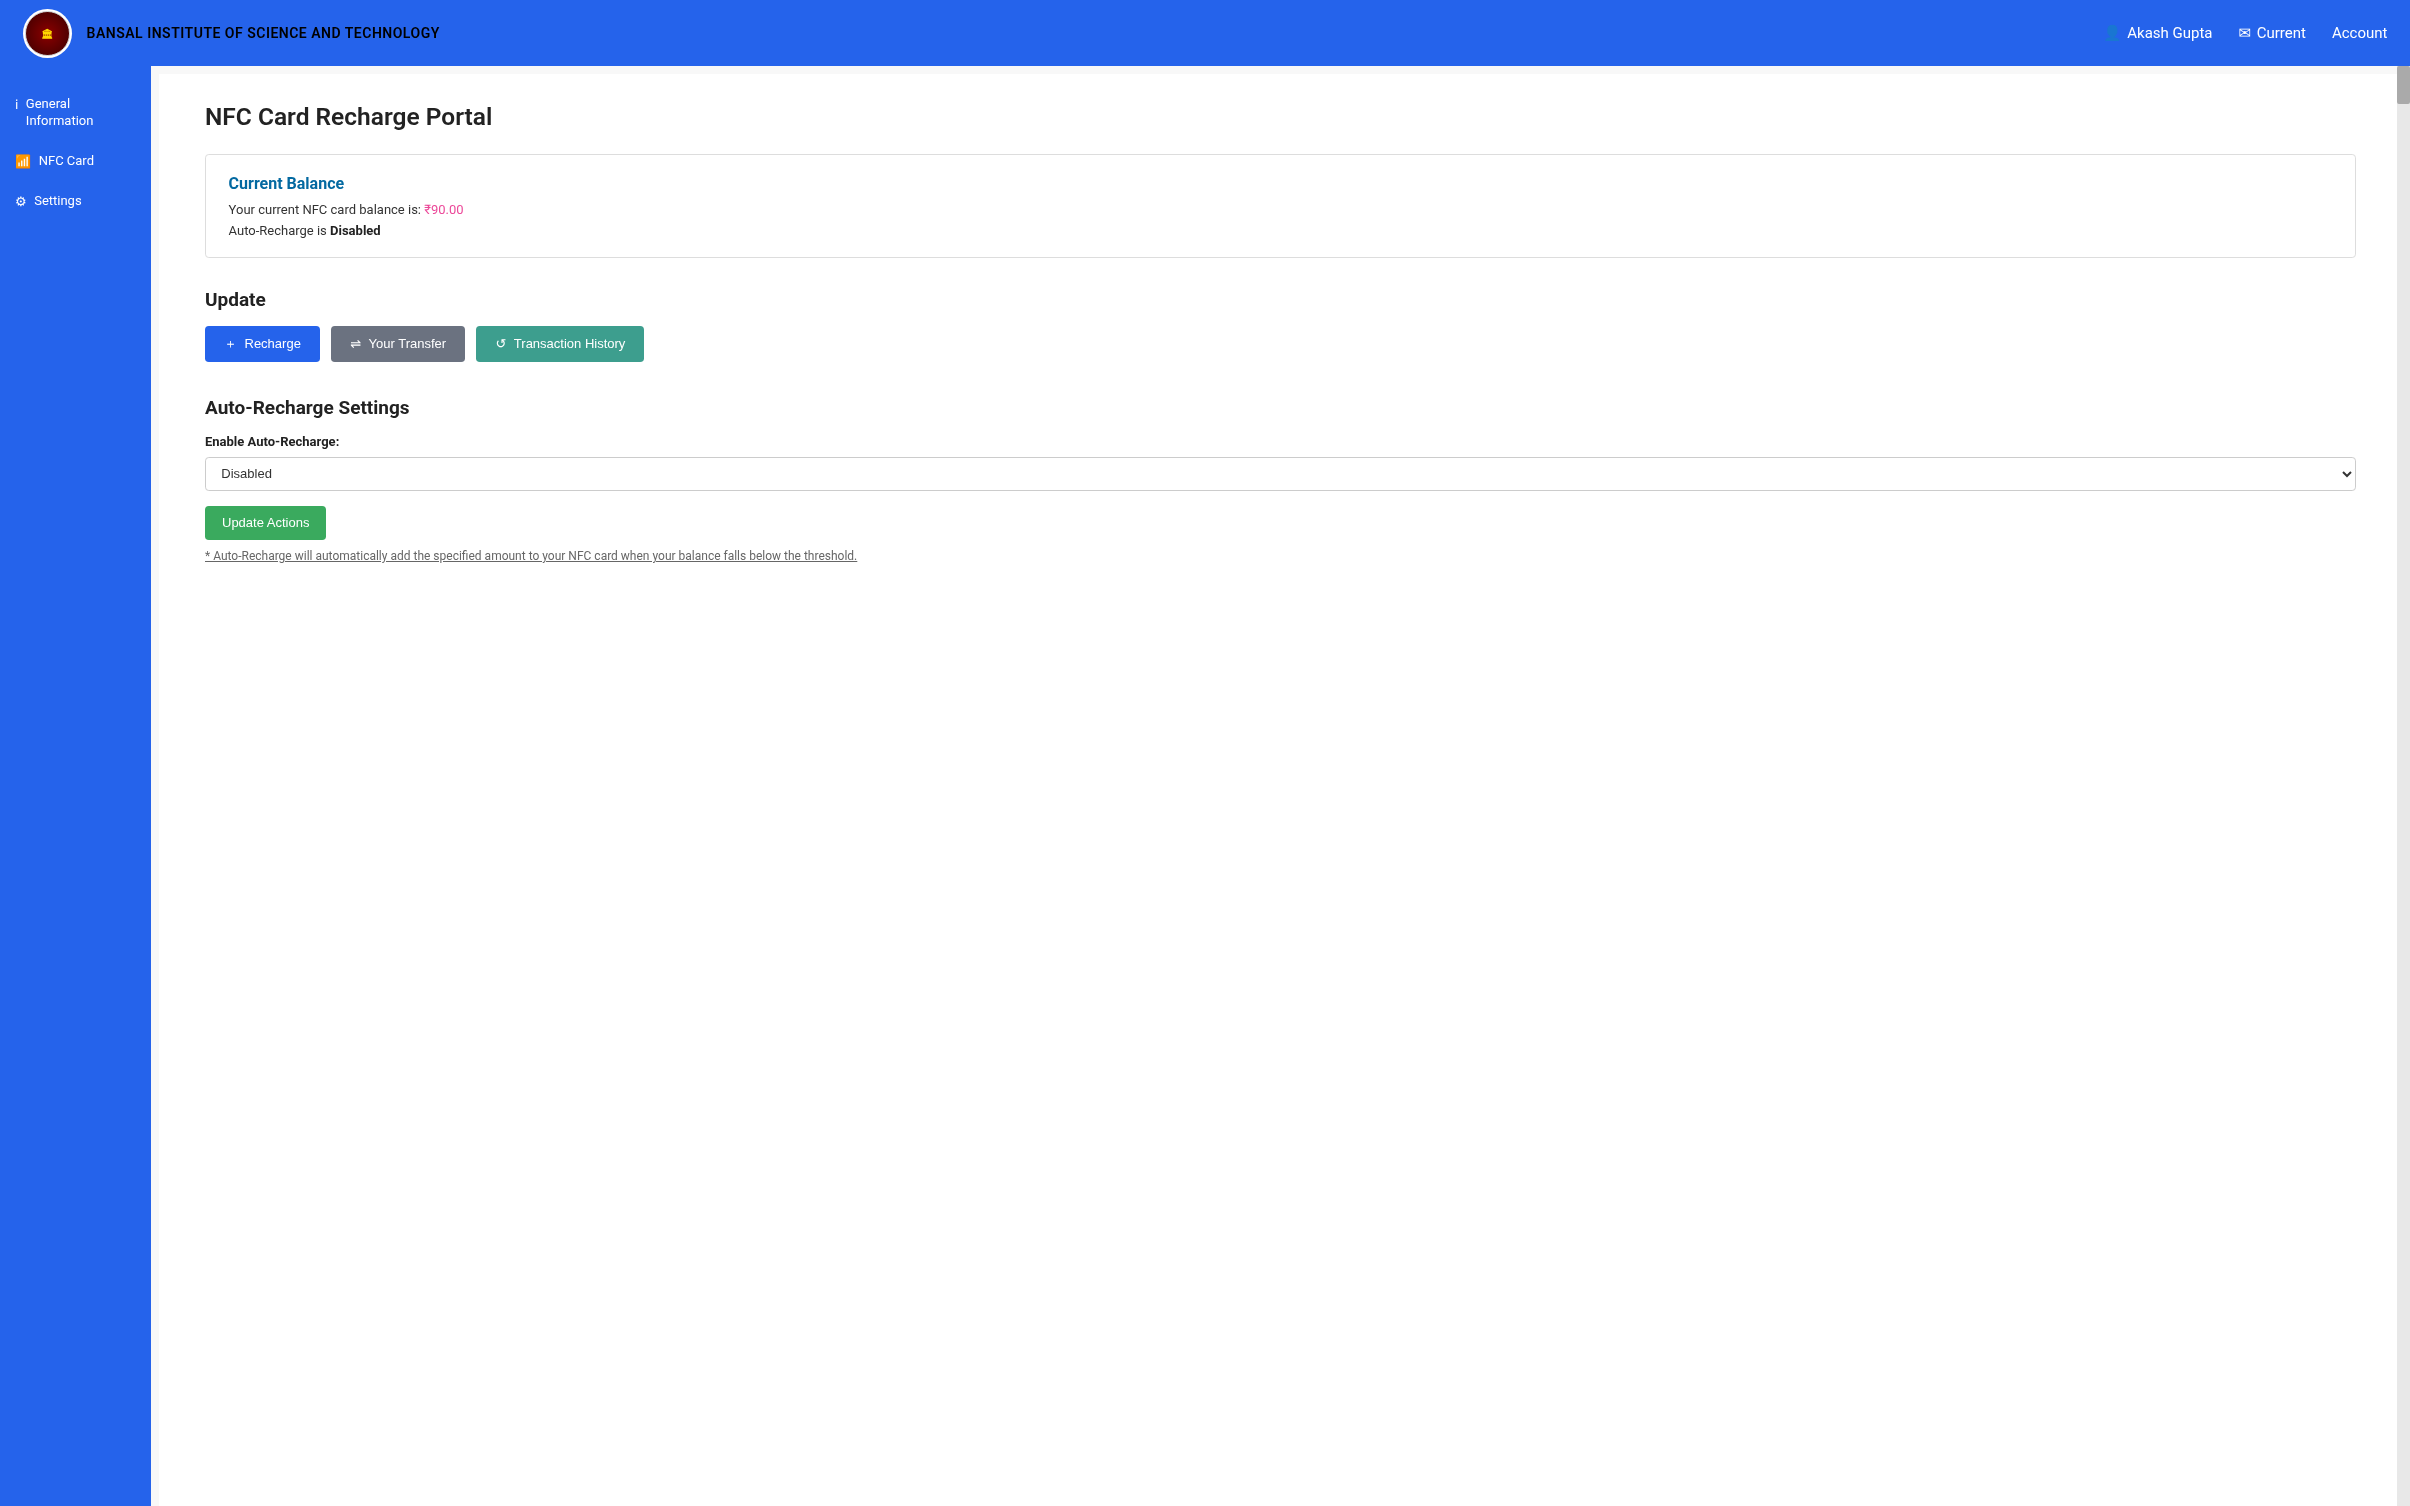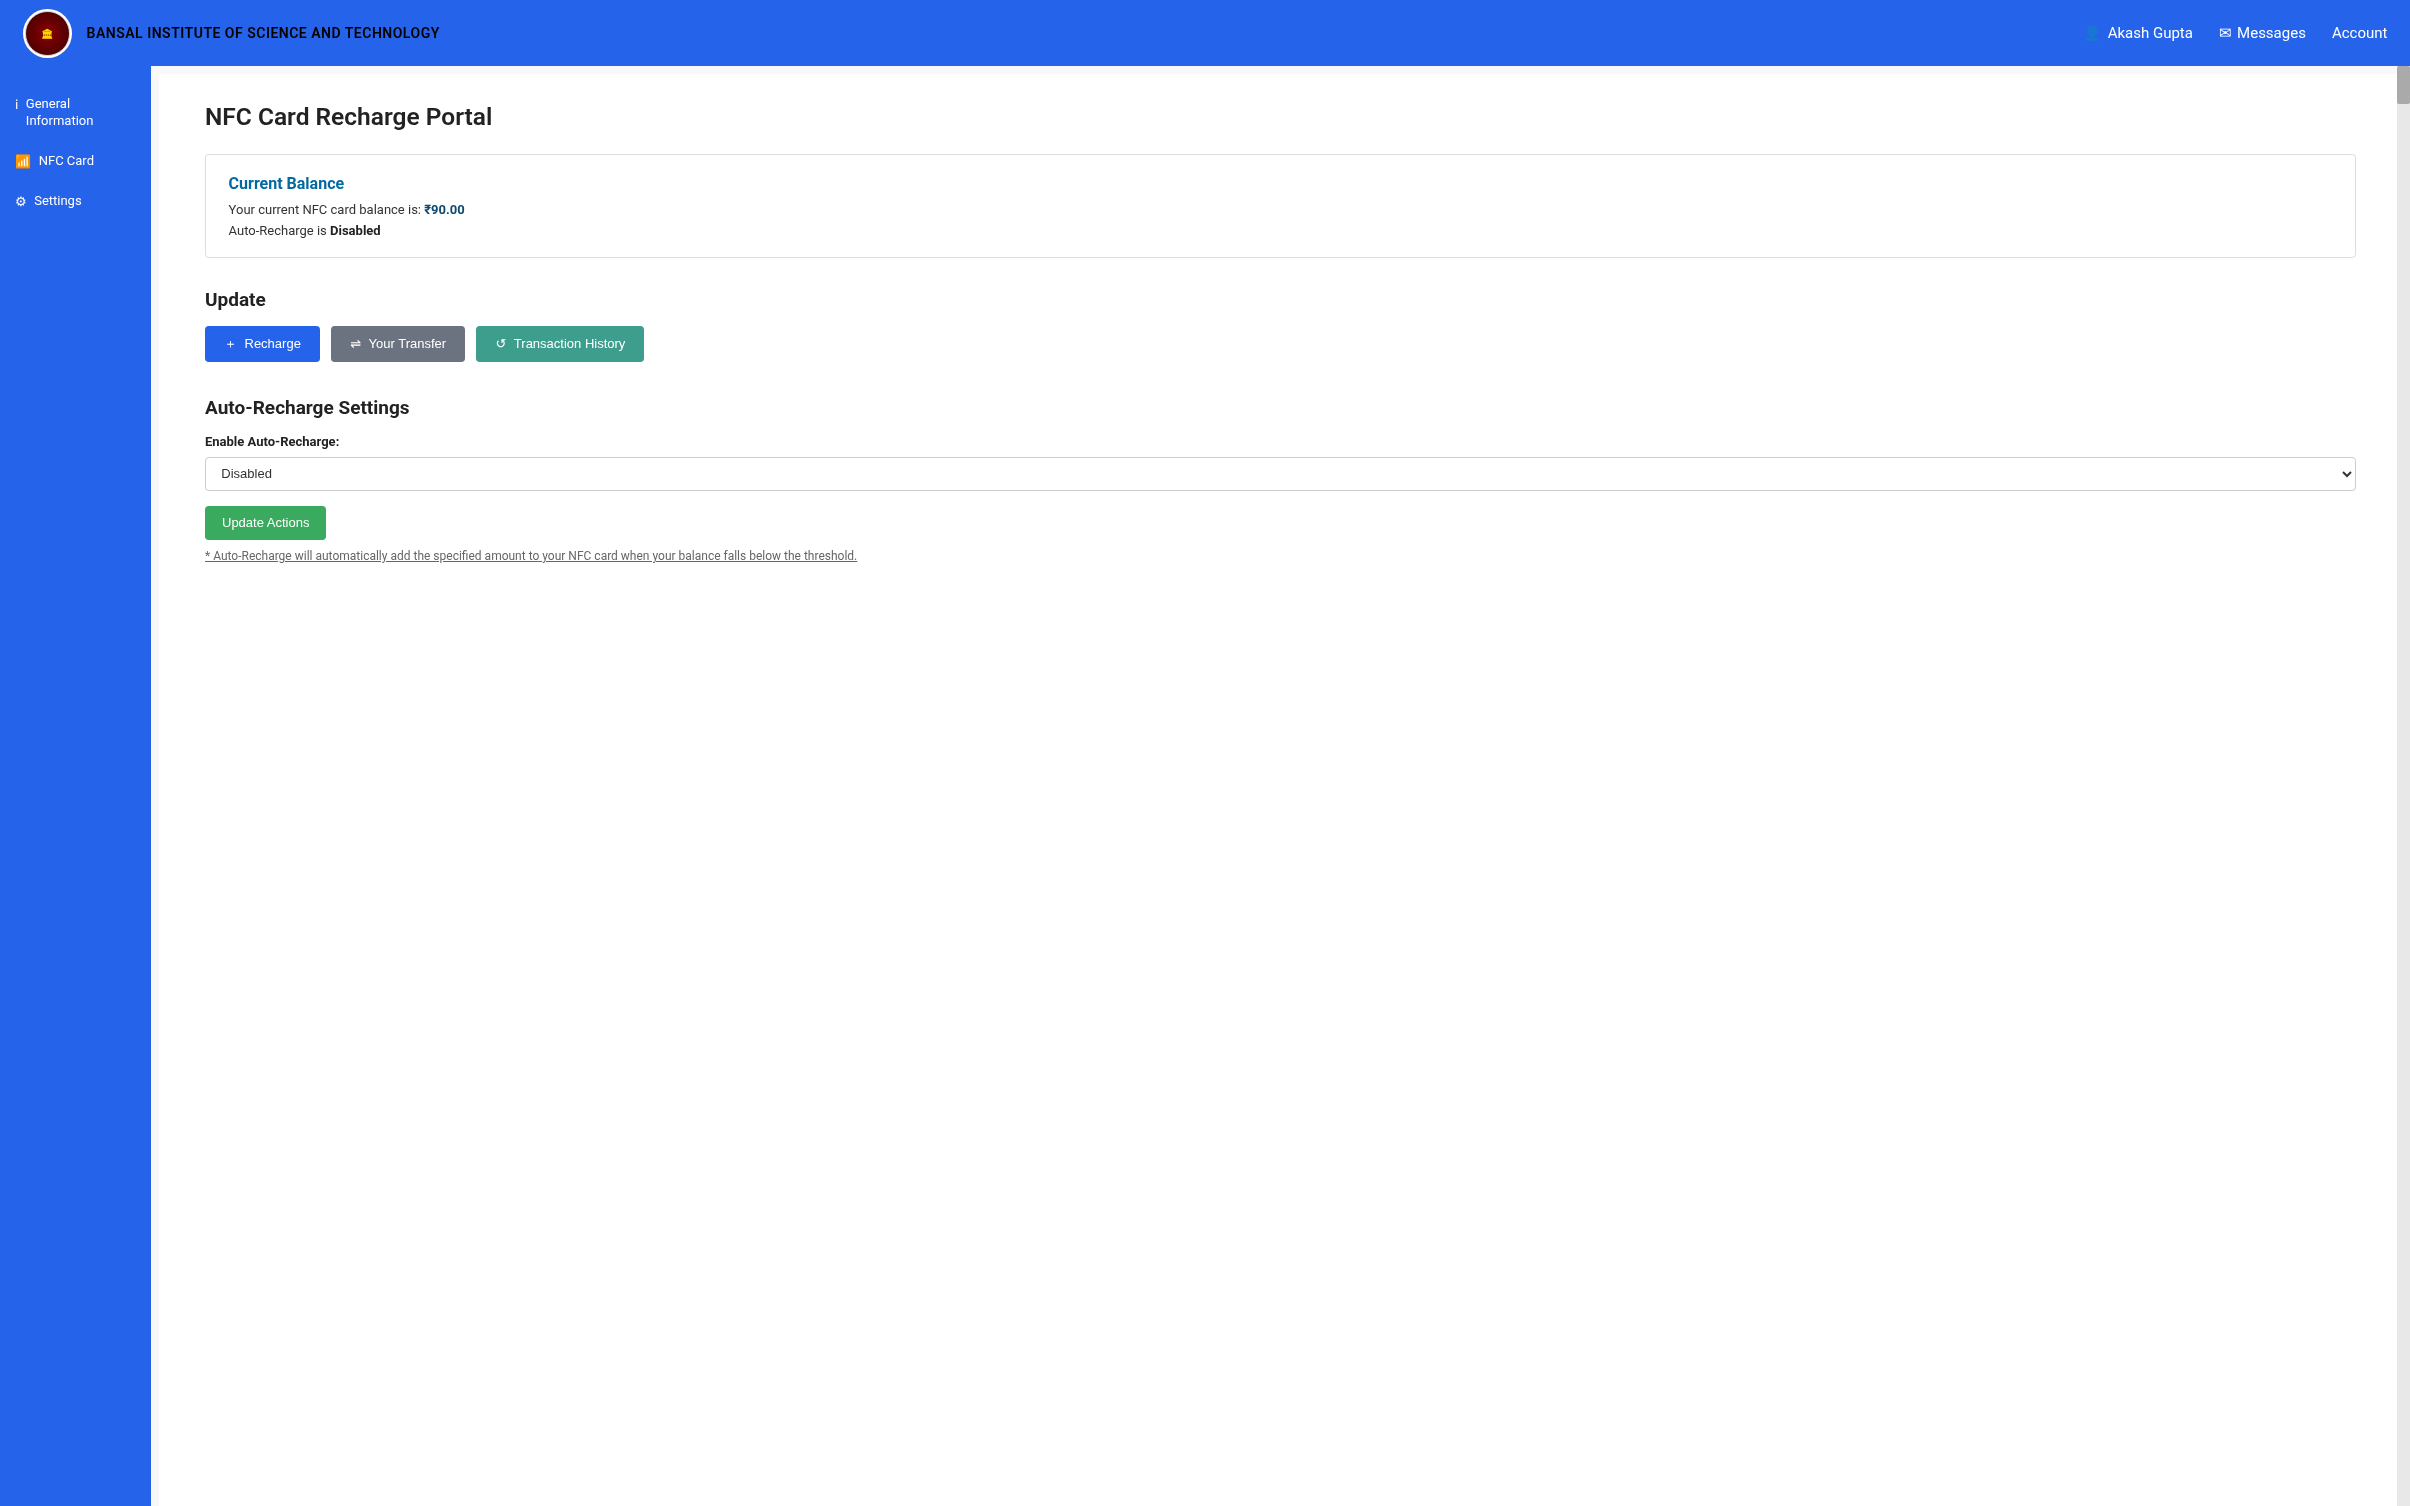--- a/index.html
+++ b/index.html
@@ -151,22 +151,22 @@
       margin-bottom: 9.4px;
     }
 
     .balance-text {
       font-size: 13px;
       color: #333;
       margin-bottom: 5.6px;
     }
 
     .balance-amount {
-      font-weight: 700;
-      color: #0c4a6e;
+      font-weight: 400;
+      color: #ec4899;
     }
 
     .auto-recharge-text {
       font-size: 13px;
       color: #333;
     }
 
     .auto-recharge-status {
       font-weight: 700;
       color: #222;
@@ -286,21 +286,21 @@
     </div>
     <span class="header-title">BANSAL INSTITUTE OF SCIENCE AND TECHNOLOGY</span>
   </div>
   <div class="header-right">
     <a class="header-nav-item">
       <span>👤</span>
       <span>Akash Gupta</span>
     </a>
     <a class="header-nav-item">
       <span>✉</span>
-      <span>Messages</span>
+      <span>Current</span>
     </a>
     <a class="header-nav-item">
       <span>Account</span>
     </a>
   </div>
 </header>
 
 <div class="layout">
 
   <nav class="sidebar">

